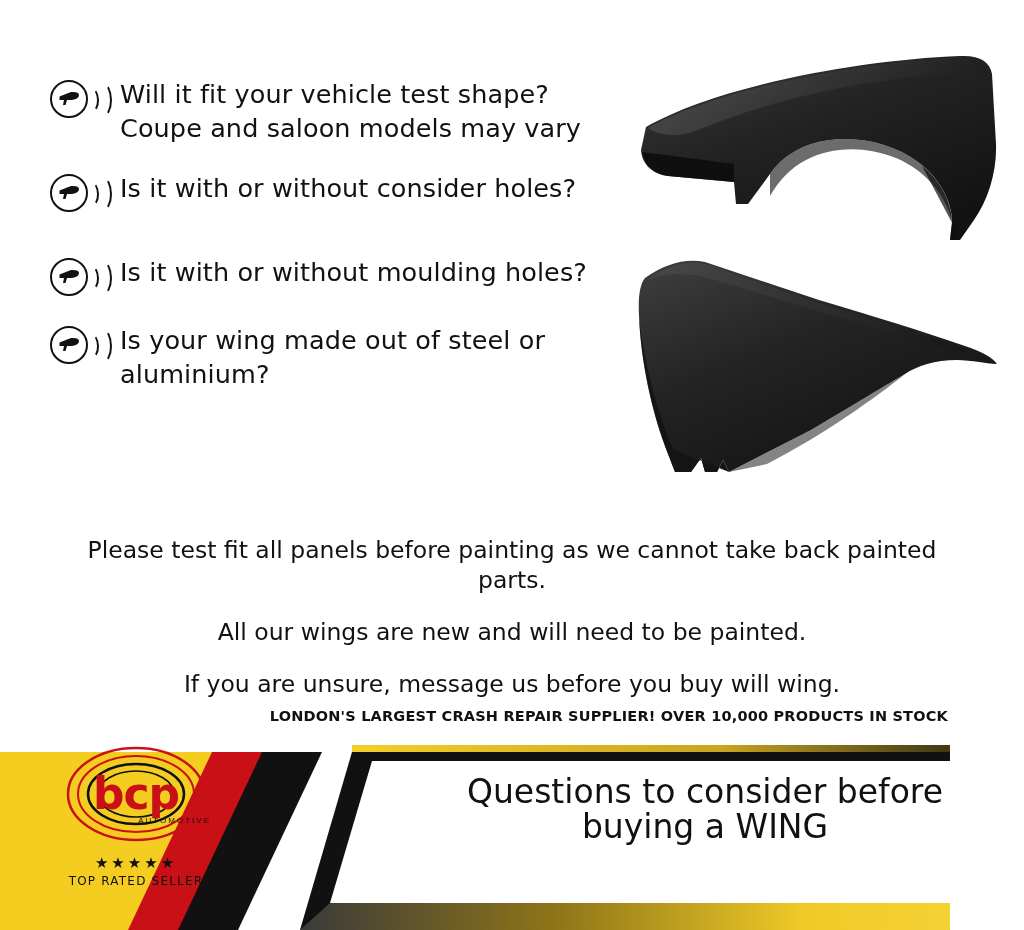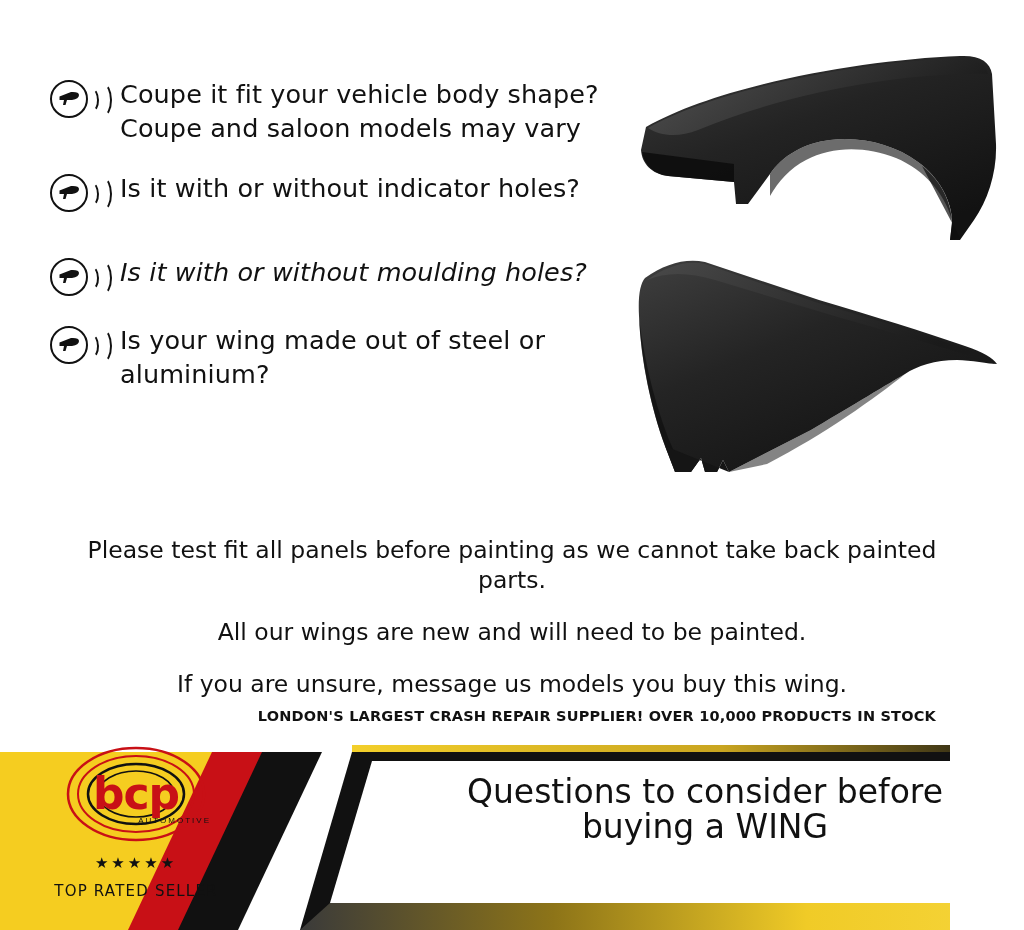--- a/index.html
+++ b/index.html
@@ -102,21 +102,21 @@
   .banner {
     position: absolute;
     left: 0; bottom: 0;
     width: 950px; height: 205px;
     overflow: hidden;
   }
   .banner-svg { position: absolute; left: 0; top: 0; }
 
   .tagline {
     position: absolute;
-    left: 0; top: 708px;
+    left: 12px; top: 708px;
     width: 948px;
     text-align: right;
     padding-right: 12px;
     font-size: 14.5px;
     font-weight: bold;
     letter-spacing: 0.2px;
     color: #111;
     font-family: "DejaVu Sans", sans-serif;
   }
 
@@ -165,22 +165,22 @@
     color: #111;
     font-family: Liberation Sans, sans-serif;
   }
   .stars {
     margin-top: 8px;
     font-size: 15px;
     color: #111;
     letter-spacing: 3px;
   }
   .trs {
-    margin-top: 10px;
-    font-size: 15px;
+    margin-top: 2px;
+    font-size: 12px;
     letter-spacing: 1.2px;
     color: #111;
     font-family: "DejaVu Sans", sans-serif;
   }
 </style>
 </head>
 <body>
 
 <div id="page">
 
@@ -188,36 +188,36 @@
 
     <div class="q-row">
       <span class="q-icon">
         <span class="circ"></span>
         <svg class="horn" viewBox="0 0 21 15">
           <path d="M0.5 5.5 L12 1 Q20 0.5 20 4 Q20 8 13 9 L8 9 L6.5 14 L4 14 L5 9 L0.5 9 Z" fill="#111"></path>
         </svg>
         <span class="wave1"></span>
         <span class="wave2"></span>
       </span>
-      <span class="q-text">Coupe it fit your vehicle body shape? Coupe and saloon models may vary</span>
+      <span class="q-text">Will it fit your vehicle test shape? Coupe and saloon models may vary</span>
     </div>
 
     <div class="q-row" style="margin-top:26px;">
       <span class="q-icon">
         <span class="circ"></span>
         <svg class="horn" viewBox="0 0 21 15">
           <path d="M0.5 5.5 L12 1 Q20 0.5 20 4 Q20 8 13 9 L8 9 L6.5 14 L4 14 L5 9 L0.5 9 Z" fill="#111"></path>
         </svg>
         <span class="wave1"></span>
         <span class="wave2"></span>
       </span>
-      <span class="q-text">Is it with or without indicator holes?</span>
-    </div>
-
-    <div class="q-row" style="margin-top:42px;font-style:italic;">
+      <span class="q-text">Is it with or without consider holes?</span>
+    </div>
+
+    <div class="q-row" style="margin-top:42px;">
       <span class="q-icon">
         <span class="circ"></span>
         <svg class="horn" viewBox="0 0 21 15">
           <path d="M0.5 5.5 L12 1 Q20 0.5 20 4 Q20 8 13 9 L8 9 L6.5 14 L4 14 L5 9 L0.5 9 Z" fill="#111"></path>
         </svg>
         <span class="wave1"></span>
         <span class="wave2"></span>
       </span>
       <span class="q-text">Is it with or without moulding holes?</span>
     </div>
@@ -283,21 +283,21 @@
              C374 104 384 109 390 114 C360 104 300 86 236 68 L110 30
              C84 22 60 22 42 30 Z" fill="url(#gBot2)" opacity="0.95"></path>
     <path d="M60 196 C46 158 36 112 34 68 C40 116 52 164 70 204 Z" fill="#0b0b0b" opacity="0.6"></path>
     <path d="M124 222 L206 180 C240 160 276 138 300 124 C270 148 220 184 162 214 Z" fill="#0a0a0a" opacity="0.5"></path>
     <path d="M60 196 L124 222 L118 210 L112 222 L100 222 L96 208 L86 222 L70 222 Z" fill="#151515"></path>
   </svg>
 
   <div class="notes">
     <div class="note">Please test fit all panels before painting as we cannot take back painted parts.</div>
     <div class="note">All our wings are new and will need to be painted.</div>
-    <div class="note">If you are unsure, message us models you buy this wing.</div>
+    <div class="note">If you are unsure, message us before you buy will wing.</div>
   </div>
 
   <div class="tagline">LONDON'S LARGEST CRASH REPAIR SUPPLIER! OVER 10,000 PRODUCTS IN STOCK</div>
 
   <div class="banner">
     <svg class="banner-svg" width="1024" height="205" viewBox="0 0 1024 205">
       <defs>
         <linearGradient id="goldBar" x1="0" y1="0" x2="1" y2="0">
           <stop offset="0%" stop-color="#f3cf2a"></stop>
           <stop offset="55%" stop-color="#c9a520"></stop>

